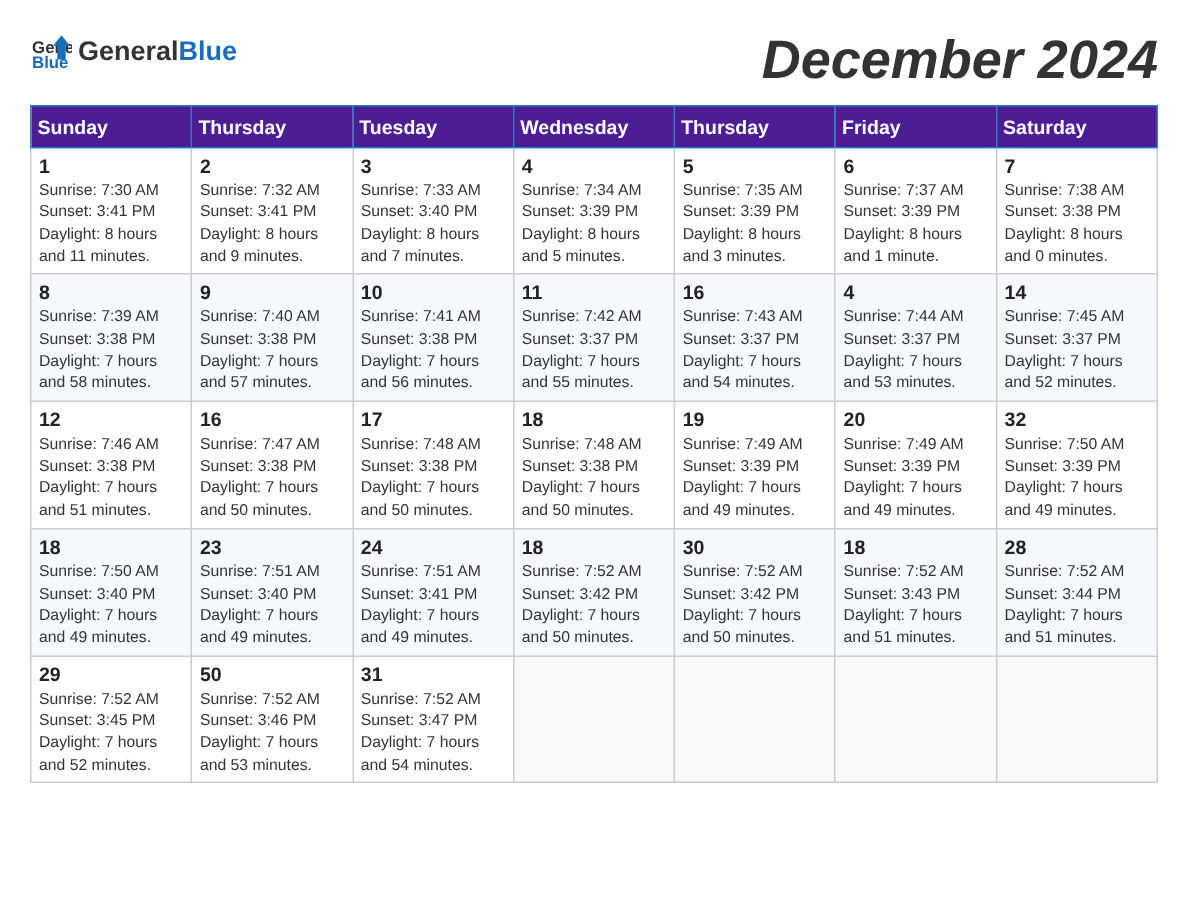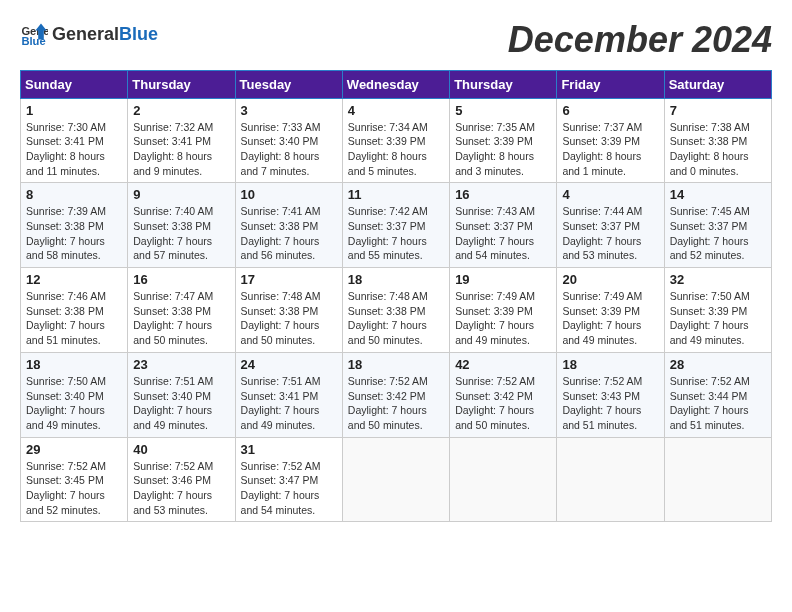--- a/index.html
+++ b/index.html
@@ -317,21 +317,21 @@
       </td>
         <td>
         <span class="day-num">18</span>
         <div class="day-info">
           Sunrise: 7:52 AM<br>
           Sunset: 3:42 PM<br>
           Daylight: 7 hours and 50 minutes.
         </div>
       </td>
         <td>
-        <span class="day-num">42</span>
+        <span class="day-num">30</span>
         <div class="day-info">
           Sunrise: 7:52 AM<br>
           Sunset: 3:42 PM<br>
           Daylight: 7 hours and 50 minutes.
         </div>
       </td>
         <td>
         <span class="day-num">18</span>
         <div class="day-info">
           Sunrise: 7:52 AM<br>
@@ -351,21 +351,21 @@
       <tr>
         <td>
         <span class="day-num">29</span>
         <div class="day-info">
           Sunrise: 7:52 AM<br>
           Sunset: 3:45 PM<br>
           Daylight: 7 hours and 52 minutes.
         </div>
       </td>
         <td>
-        <span class="day-num">40</span>
+        <span class="day-num">50</span>
         <div class="day-info">
           Sunrise: 7:52 AM<br>
           Sunset: 3:46 PM<br>
           Daylight: 7 hours and 53 minutes.
         </div>
       </td>
         <td>
         <span class="day-num">31</span>
         <div class="day-info">
           Sunrise: 7:52 AM<br>

